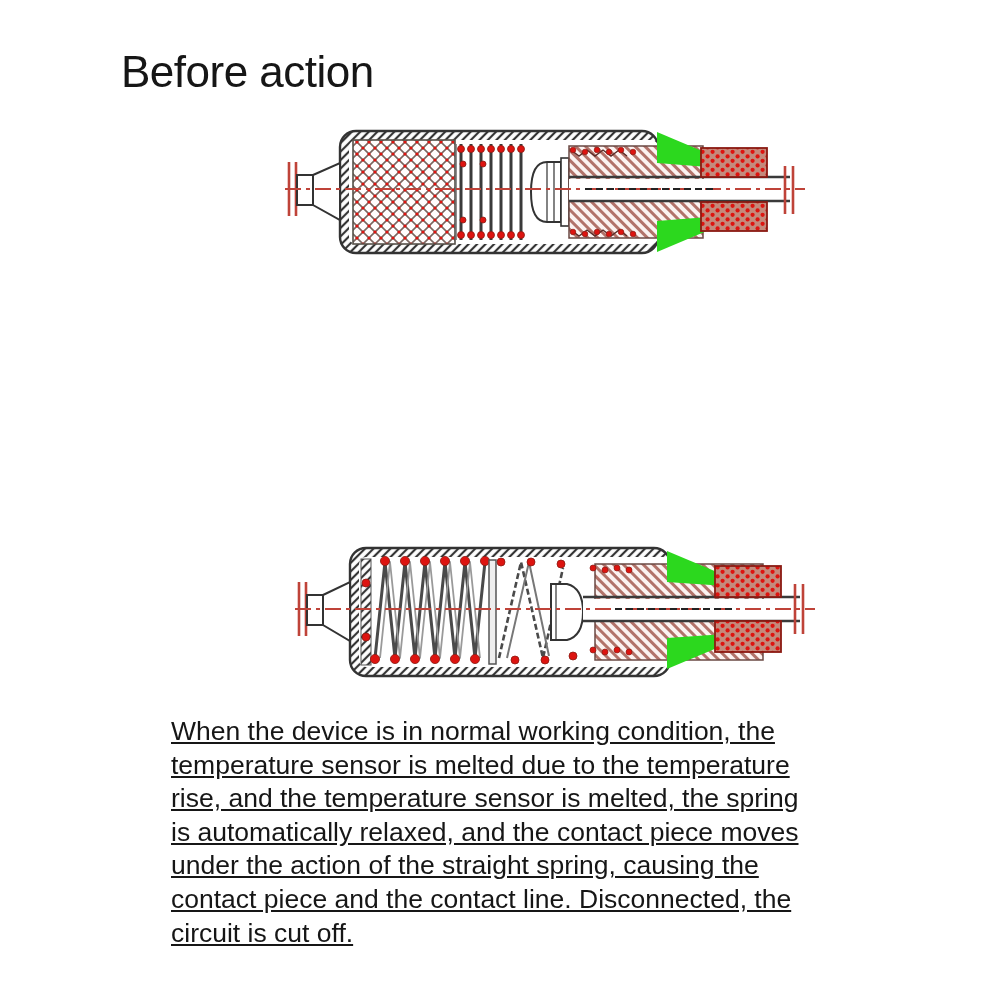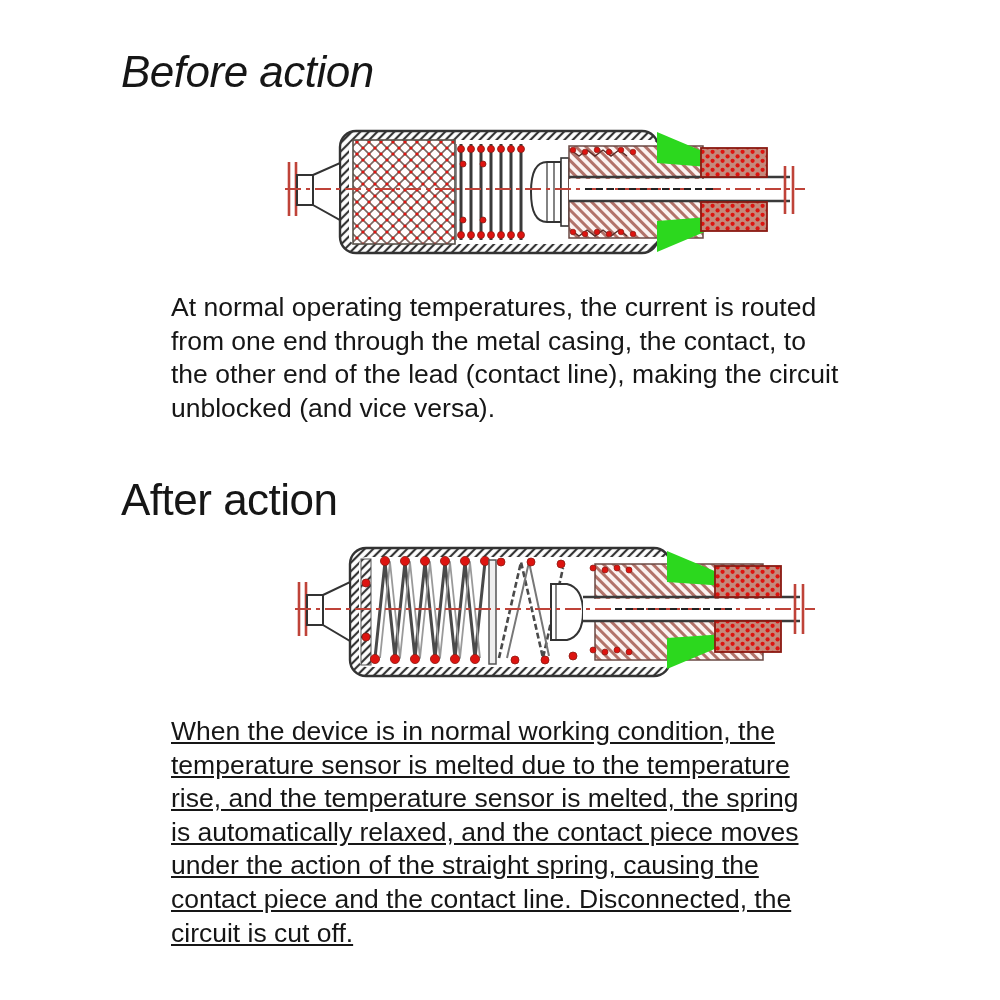--- a/index.html
+++ b/index.html
@@ -10,21 +10,21 @@
   html,body{margin:0;padding:0;}
   body{
     width:1000px;height:1000px;background:var(--background);
     font-family:"Liberation Sans",sans-serif;color:var(--text);
   }
   .page{position:relative;width:1000px;height:1000px;background:var(--background);overflow:hidden;}
   .title{
     position:absolute;font-size:44px;line-height:1.1;letter-spacing:-0.5px;
     color:var(--text);white-space:nowrap;
   }
-  .title.before{left:121px;top:48px;font-style:italic;}
+  .title.before{left:121px;top:48px;}
   .title.after{left:121px;top:476px;}
   .desc{
     position:absolute;font-size:26.5px;line-height:33.6px;color:var(--text);
     white-space:pre-line;width:800px;
   }
   .desc.before{left:171px;top:291px;}
   .desc.after{left:171px;top:715px;text-decoration:underline;}
   .fig{position:absolute;width:520px;height:150px;}
   .fig.before{left:285px;top:118px;}
   .fig.after{left:295px;top:538px;}
@@ -148,26 +148,21 @@
       <rect x="12" y="57" width="16" height="30" fill="#ffffff" stroke="#333333" stroke-width="2"></rect>
       <polygon points="28,57 55,45 55,102 28,87" fill="#ffffff" stroke="#333333" stroke-width="2"></polygon>
     </g>
 
     <g>
       <path d="M0 71 H520" style="stroke:var(--diagram-red)" stroke-width="2" stroke-dasharray="16 5 4 5" fill="none"></path>
       <path d="M300 71 H430" stroke="#222222" stroke-width="2.2" stroke-dasharray="7 4" fill="none"></path>
     </g>
   </svg>
 
-  <div class="desc before">At normal operating temperatures, the current is routed
-from one end through the metal casing, the contact, to
-the other end of the lead (contact line), making the circuit
-unblocked (and vice versa).</div>
-
-  <div class="title after">After action</div>
+
 
   <svg class="fig after" viewBox="0 0 520 150">
 
     <g>
       <rect x="55" y="10" width="320" height="128" rx="16" fill="url(#wallHatch)" style="stroke:var(--outline-dark)" stroke-width="2.4"></rect>
       <rect x="64" y="19" width="311" height="110" rx="7" fill="#ffffff"></rect>
       <rect x="66" y="21" width="10" height="106" fill="url(#wallHatch)" stroke="#555555" stroke-width="1"></rect>
     </g>
 
     <g>

